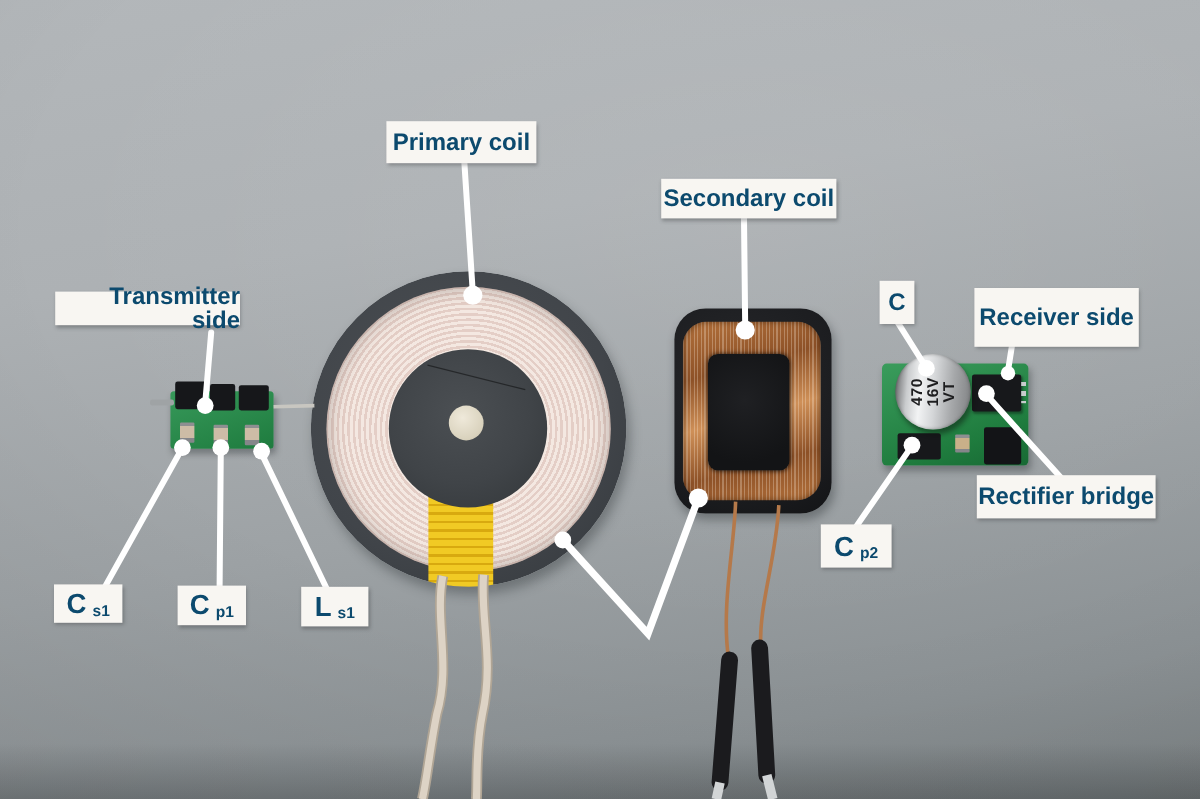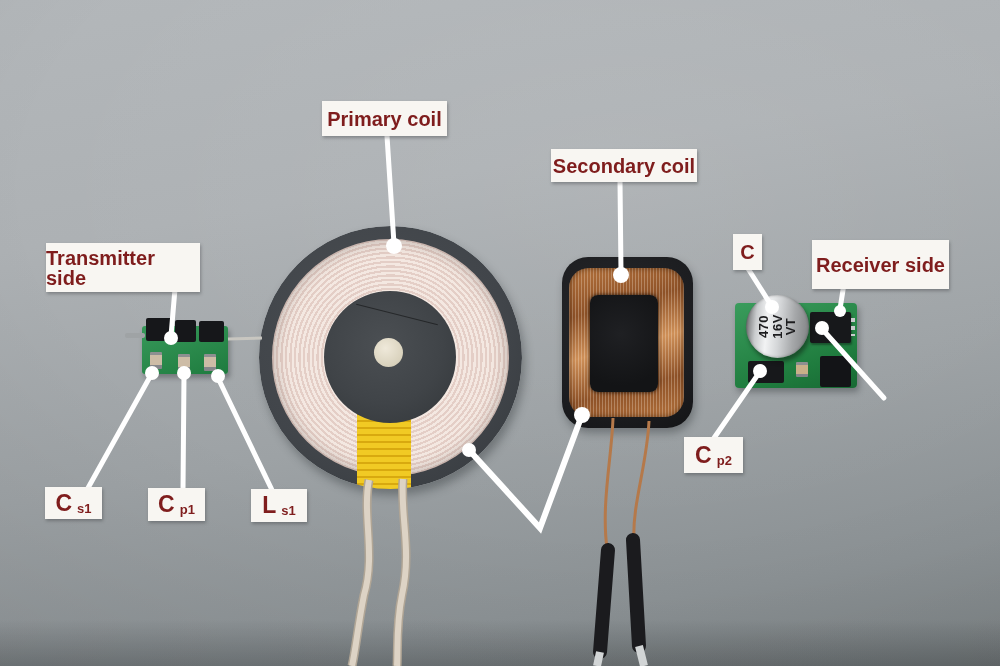--- a/index.html
+++ b/index.html
@@ -77,21 +77,21 @@
     background:repeating-linear-gradient(180deg,#c9cbcd 0 4px,transparent 4px 8px); }
   .rx-blk1 { position:absolute; left:748px; top:361px; width:36px; height:22px; background:#17181b; border-radius:2px; z-index:6; }
   .rx-blk2 { position:absolute; left:820px; top:356px; width:31px; height:31px; background:#131417; border-radius:2px; z-index:6; }
   .rx-smd { position:absolute; left:796px; top:362px; width:12px; height:15px; z-index:6; border-radius:1px;
     background:linear-gradient(180deg,#8e8f91 0 3px,#c9b089 3px 12px,#85868a 12px); }
 
   
   .overlay { position:absolute; left:0; top:0; z-index:20; pointer-events:none; }
 
   
-  .lbl { position:absolute; z-index:30; background:#f8f6f2; color:#7f1d1d;
+  .lbl { position:absolute; z-index:30; background:#f8f6f2; color:#0c4a6e;
     display:flex; align-items:center; justify-content:center;
     font-weight:600; font-size:20px; line-height:1;
     box-shadow:1px 2px 3px rgba(55,58,60,.38); }
   .sub-lbl .base { font-size:23px; }
   .sub-lbl .sub  { font-size:13px; font-weight:700; margin-left:5px; margin-top:10px; }
 </style>
 </head>
 <body>
 
 <div class="scene">
@@ -175,34 +175,37 @@
       <circle cx="822" cy="328" r="7"></circle>
       <circle cx="760" cy="371" r="7"></circle>
       <circle cx="152" cy="373" r="7"></circle>
       <circle cx="184" cy="373" r="7"></circle>
       <circle cx="218" cy="376" r="7"></circle>
       <circle cx="469" cy="450" r="7"></circle>
       <circle cx="582" cy="415" r="8"></circle>
     </g>
   </svg>
 
-  <div class="lbl" style="left:46px; top:243px; width:154px; height:49px;">
+  <div class="lbl" style="left:46px; top:243px; width:154px; height:28px;text-align:right;">
     <span>Transmitter side</span>
   </div>
   <div class="lbl" style="left:322px; top:101px; width:125px; height:35px;">
     <span>Primary coil</span>
   </div>
   <div class="lbl" style="left:528px; top:149px; width:146px; height:33px;margin-left:23px;">
     <span>Secondary coil</span>
   </div>
   <div class="lbl" style="left:733px; top:234px; width:29px; height:36px;">
     <span>C</span>
   </div>
   <div class="lbl" style="left:812px; top:240px; width:137px; height:49px;">
     <span>Receiver side</span>
+  </div>
+  <div class="lbl" style="left:814px; top:396px; width:149px; height:36px;">
+    <span>Rectifier bridge</span>
   </div>
   <div class="lbl sub-lbl" style="left:684px; top:437px; width:59px; height:36px;">
     <span class="base">C</span>
     <span class="sub">p2</span>
   </div>
   <div class="lbl sub-lbl" style="left:45px; top:487px; width:57px; height:32px;">
     <span class="base">C</span>
     <span class="sub">s1</span>
   </div>
   <div class="lbl sub-lbl" style="left:148px; top:488px; width:57px; height:33px;">

